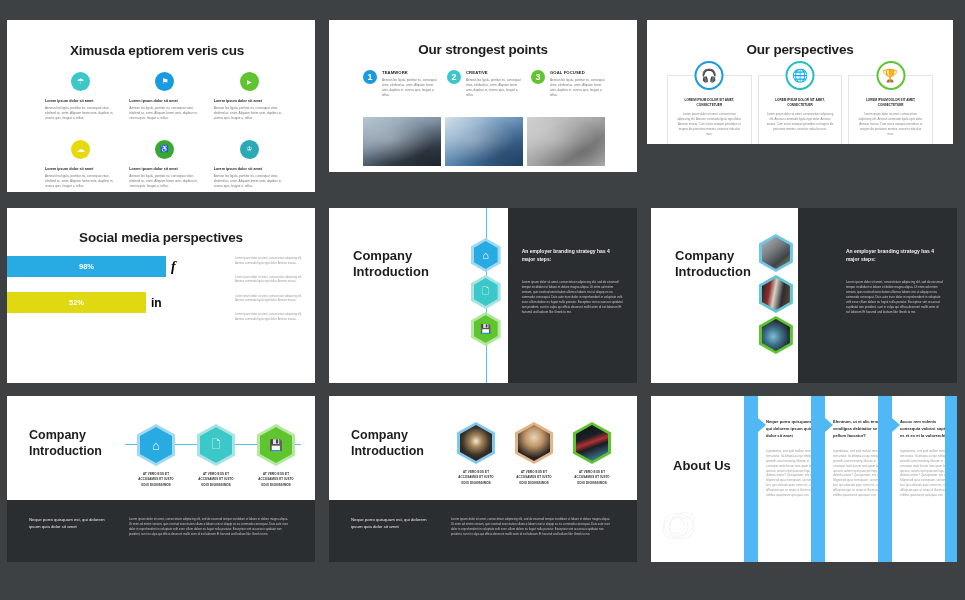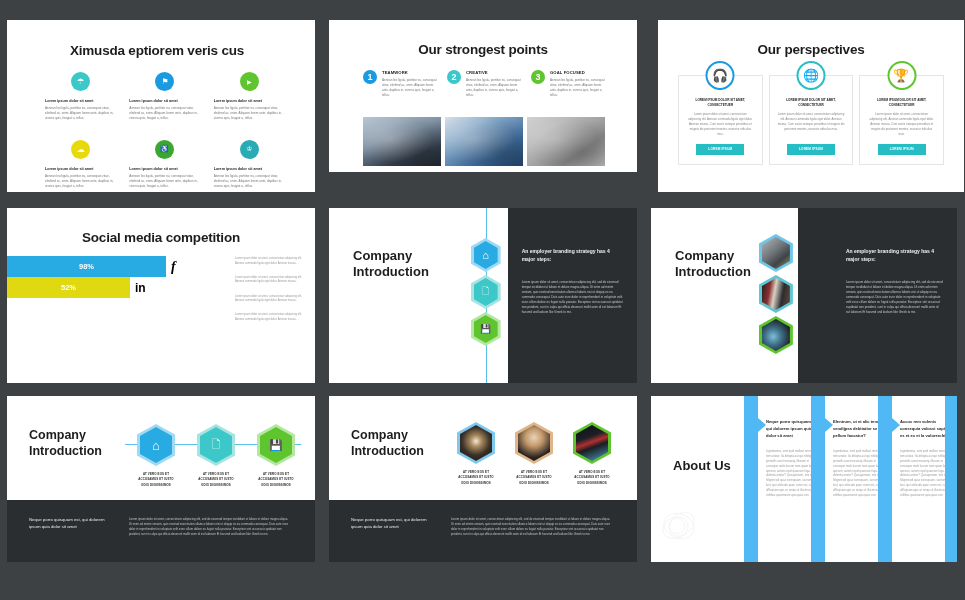--- a/index.html
+++ b/index.html
@@ -18,21 +18,21 @@
   }
   .cell { position: relative; overflow: hidden; }
   .slide {
     position: absolute;
     background: #ffffff;
     overflow: hidden;
   }
   
   .s1 { left: 7px; top: 20px; width: 308px; height: 172px; }
   .s2 { left: 7px; top: 20px; width: 308px; height: 152px; }
-  .s3 { left: 14px; top: 20px; width: 306px; height: 172px; }
+  .s3 { left: 3px; top: 20px; width: 306px; height: 124px; }
   
   .s4 { left: 7px; top: 8px; width: 308px; height: 175px; }
   .s5 { left: 7px; top: 8px; width: 308px; height: 175px; }
   .s6 { left: 7px; top: 8px; width: 306px; height: 175px; }
   
   .s7 { left: 7px; top: 6px; width: 308px; height: 166px; }
   .s8 { left: 7px; top: 6px; width: 308px; height: 166px; }
   .s9 { left: 7px; top: 6px; width: 306px; height: 166px; }
 
   .title-main {
@@ -99,21 +99,21 @@
   }
   .pcard h6 { font-size: 3.1px; font-weight: bold; color:#1d1d1d; text-align:center; line-height:1.5; margin-bottom: 5px;}
   .pcard p { font-size: 2.9px; color:#888; text-align:center; line-height:1.68; margin-bottom: 7px;}
   .pcard .btn {
     margin-top: auto; background:#27bdc4; color:#fff; font-size:3.1px; font-weight:bold;
     padding: 3.5px 12px; letter-spacing:.2px;
   }
 
   
   .s4 .bars { position: absolute; left: 0; top: 48px; width: 208px; }
-  .barrow { position: relative; height: 21px; margin-bottom: 0; display:flex; align-items:center;}
+  .barrow { position: relative; height: 21px; margin-bottom: 15px; display:flex; align-items:center;}
   .bar { height: 21px; display: flex; align-items: center; justify-content: center;
          color: #fff; font-weight: bold; font-size: 7.5px; }
   .sm-icon { font-size: 14px; margin-left: 5px; color: #000; font-weight: bold; line-height: 1; }
   .s4 .legend { position: absolute; right: 10px; top: 49px; width: 70px; }
   .leg-item { font-size: 2.7px; color: #9a9a9a; line-height: 1.72; margin-bottom: 9.5px; }
 
   
   .split-left { position:absolute; left:0; top:0; bottom:0; width:58%; background:#fff;}
   .split-right{ position:absolute; right:0; top:0; bottom:0; width:42%; background:#2b2e30;}
   .ci-title { position:absolute; left:24px; top:40px; font-size:13px; font-weight:bold;
@@ -262,30 +262,30 @@
           <h6>LOREM IPSUM DOLOR SIT AMET, CONSECTETUER</h6>
           <p>Lorem ipsum dolor sit amet, consectetuer adipiscing elit. Aenean commodo ligula eget dolor. Aenean massa. Cum sociis natoque penatibus et magnis dis parturient montes, nascetur ridiculus mus.</p>
           <div class="btn">LOREM IPSUM</div>
         </div>
       </div>
     </div>
   </div>
 
   <div class="cell">
     <div class="slide s4">
-      <div class="title-main" style="position:absolute;left:0;right:0;top:22px;">Social media competition</div>
+      <div class="title-main" style="position:absolute;left:0;right:0;top:22px;">Social media perspectives</div>
       <div class="bars">
         <div class="barrow">
           <div class="bar" style="width:159px;background:#28abe3">
             <span>98%</span>
           </div>
           <span class="sm-icon" style="font-family:'Liberation Serif',serif;font-style:italic;">f</span>
         </div>
         <div class="barrow">
-          <div class="bar" style="width:123px;background:#e0d912">
+          <div class="bar" style="width:139px;background:#e0d912">
             <span>52%</span>
           </div>
           <span class="sm-icon" style="font-size:12px">in</span>
         </div>
       </div>
       <div class="legend">
         <div class="leg-item">Lorem ipsum dolor sit amet, consectetuer adipiscing elit. Aenean commodo ligula eget dolor. Aenean massa.</div>
         <div class="leg-item">Lorem ipsum dolor sit amet, consectetuer adipiscing elit. Aenean commodo ligula eget dolor. Aenean massa.</div>
         <div class="leg-item">Lorem ipsum dolor sit amet, consectetuer adipiscing elit. Aenean commodo ligula eget dolor. Aenean massa.</div>
         <div class="leg-item">Lorem ipsum dolor sit amet, consectetuer adipiscing elit. Aenean commodo ligula eget dolor. Aenean massa.</div>

